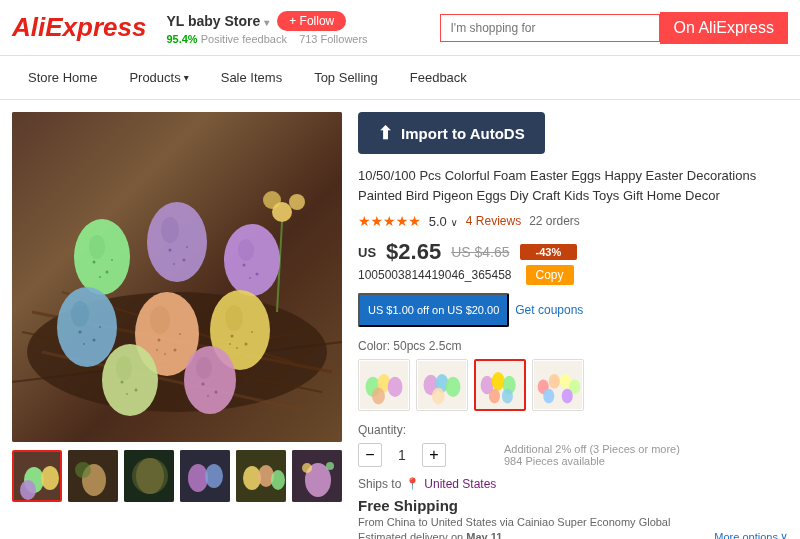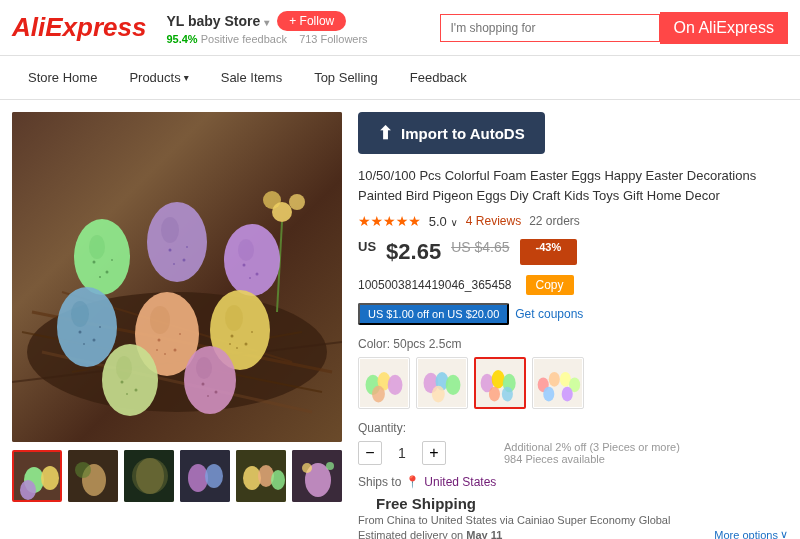--- a/index.html
+++ b/index.html
@@ -43,50 +43,50 @@
     
     .product-details { flex: 1; }
     .import-btn { display: inline-flex; align-items: center; gap: 8px; background: #2c3e5a; color: #fff; border: none; border-radius: 4px; padding: 10px 20px; font-size: 15px; font-weight: bold; cursor: pointer; margin-bottom: 12px; }
     .import-icon { font-size: 18px; }
     .product-title { font-size: 13px; color: #333; line-height: 1.5; margin-bottom: 8px; }
     .rating-row { display: flex; align-items: center; gap: 8px; margin-bottom: 10px; }
     .stars { color: #ff6600; font-size: 14px; }
     .reviews-count { color: #c2410c; font-size: 12px; }
     .orders-count { color: #666; font-size: 12px; }
 
-    .price-row { display: flex; gap: 10px; margin-bottom: 10px; }
+    .price-row { display: flex; align-items: center; gap: 10px; }
     .current-price { font-size: 22px; font-weight: bold; color: #333; }
     .original-price { font-size: 14px; color: #999; text-decoration: line-through; }
     .discount-badge { background: #c2410c; color: #fff; font-size: 11px; font-weight: bold; padding: 2px 16px; border-radius: 2px; }
 
     .product-id-row { display: flex; align-items: center; gap: 14px; margin-bottom: 8px; }
     .product-id { font-size: 12px; color: #333; }
     .copy-btn { background: #ff9900; color: #fff; border: none; padding: 3px 10px; font-size: 12px; border-radius: 2px; cursor: pointer; }
 
     .coupon-row { display: flex; align-items: center; gap: 6px; margin-bottom: 12px; flex-wrap: wrap; }
     .coupon-orange { background: #ff6600; color: #fff; font-size: 11px; padding: 3px 8px; border-radius: 2px; cursor: pointer; }
-    .coupon-blue { background: #1a6fc4; color: #fff; font-size: 11px; padding: 3px 8px; border-radius: 2px; cursor: pointer; }
+    .coupon-blue { background: #1a6fc4; color: #fff; font-size: 11px; padding: 9px 8px; border-radius: 2px; cursor: pointer; }
     .get-coupons { color: #1a6fc4; font-size: 12px; cursor: pointer; }
 
     .color-label { font-size: 12px; color: #666; margin-bottom: 6px; }
     .color-swatches { display: flex; gap: 6px; margin-bottom: 12px; }
     .swatch { width: 52px; height: 52px; border: 1px solid #ddd; cursor: pointer; border-radius: 2px; overflow: hidden; display: flex; align-items: center; justify-content: center; }
     .swatch.selected { border: 2px solid #e62117; }
 
     .quantity-label { font-size: 12px; color: #666; margin-bottom: 6px; }
     .quantity-row { display: flex; align-items: center; gap: 10px; margin-bottom: 10px; }
     .qty-btn { width: 24px; height: 24px; border: 1px solid #ccc; background: #fff; cursor: pointer; font-size: 16px; display: flex; align-items: center; justify-content: center; border-radius: 2px; }
     .qty-value { font-size: 14px; min-width: 20px; text-align: center; }
     .qty-note { font-size: 11px; color: #999; margin-left: 48px; }
 
     .ships-row { display: flex; align-items: center; gap: 4px; font-size: 12px; color: #666; margin-bottom: 6px; }
     .ships-link { color: #701a75; cursor: pointer; }
     .location-icon { color: #666; }
 
-    .free-shipping { font-size: 15px; font-weight: bold; color: #333; margin-bottom: 2px; margin-left: 18px; }
+    .free-shipping { font-size: 15px; font-weight: bold; color: #333; margin-bottom: 2px; }
     .shipping-detail { font-size: 11px; color: #666; margin-bottom: 2px; }
     .delivery-row { display: flex; justify-content: space-between; align-items: center; }
     .delivery-text { font-size: 11px; color: #666; }
     .more-options { color: #1a6fc4; font-size: 11px; cursor: pointer; display: flex; align-items: center; gap: 2px; }
 
     
     .eggs-svg { position: absolute; inset: 0; }
   </style>
 </head>
 <body>

